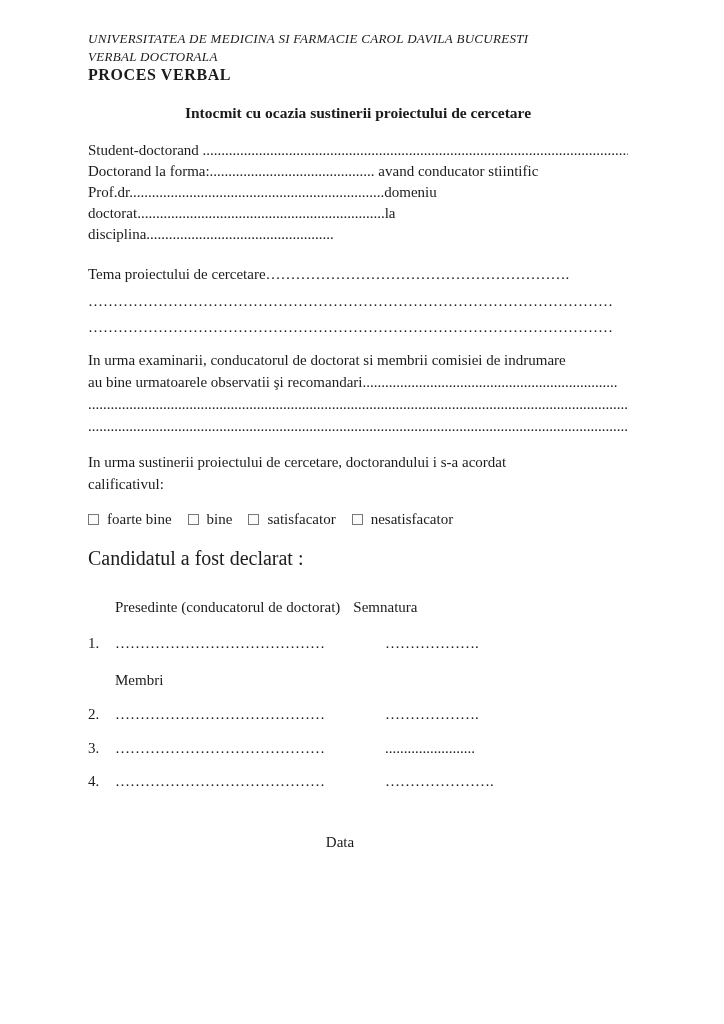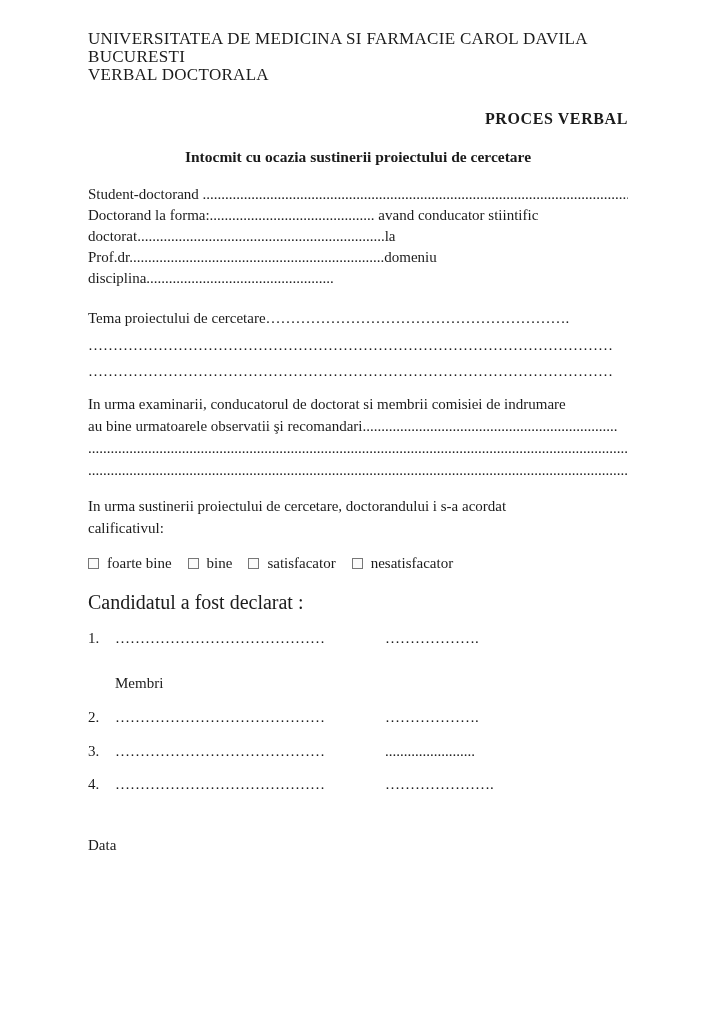--- a/index.html
+++ b/index.html
@@ -13,27 +13,27 @@
     height: 1024px;
     margin: 0 auto;
     background: #ffffff;
     box-sizing: border-box;
     padding: 30px 96px 0 88px;
     font-family: "Liberation Serif", serif;
     color: #1b1b1b;
     overflow: hidden;
   }
   .letterhead {
-    font-size: 17px;
+    font-size: 13px;
     line-height: 18px;
     letter-spacing: 0.3px;
+    font-style: italic;
   }
   .doc-title {
-    margin-top: 26px;
-    text-align: right;
+    text-align: left;
     font-weight: bold;
     font-size: 16px;
     letter-spacing: 0.6px;
   }
   .doc-subtitle {
     margin-top: 20px;
     text-align: center;
     font-weight: bold;
     font-size: 15.5px;
   }
@@ -75,27 +75,27 @@
   .sig-header .right { margin-left: 13px; }
   .sig-row {
     display: flex;
     font-size: 15px;
     line-height: 21px;
   }
   .sig-num  { width: 27px; flex: none; }
   .sig-line { width: 270px; flex: none; white-space: nowrap; overflow: hidden; }
   .sig-sig  { white-space: nowrap; }
   .row-1 { margin-top: 15px; }
-  .membri-label { margin-top: 24px; margin-left: 27px; font-size: 15px; line-height: 21px; }
+  .membri-label { margin-top: 16px; margin-left: 27px; font-size: 15px; line-height: 21px; }
   .row-2 { margin-top: 13px; }
   .row-3 { margin-top: 13px; }
   .row-4 { margin-top: 12px; }
   .data-label {
     margin-top: 42px;
-    text-align: left;
+    text-align: center;
     padding-right: 36px;
     font-size: 15px;
   }
 </style>
 </head>
 <body>
 
 <div class="page">
 
   <div class="letterhead">
@@ -103,22 +103,22 @@
     <div>VERBAL DOCTORALA</div>
   </div>
 
   <div class="doc-title">PROCES VERBAL</div>
 
   <div class="doc-subtitle">Intocmit cu ocazia sustinerii proiectului de cercetare</div>
 
   <div class="block student-block">
     <div class="line">Student-doctorand ..............................................................................................................................</div>
     <div class="line">Doctorand la forma:............................................ avand conducator stiintific</div>
+    <div class="line">Prof.dr....................................................................domeniu</div>
     <div class="line">doctorat..................................................................la</div>
-    <div class="line">Prof.dr....................................................................domeniu</div>
     <div class="line">disciplina..................................................</div>
   </div>
 
   <div class="block tema-block">
     <div class="line">Tema proiectului de cercetare…………………………………………………….</div>
     <div class="line">……………………………………………………………………………………………</div>
     <div class="line">……………………………………………………………………………………………</div>
   </div>
 
   <div class="block obs-block">
@@ -148,20 +148,24 @@
     </div>
     <div class="option">
       <span class="checkbox"></span>
       <span>nesatisfacator</span>
     </div>
   </div>
 
   <div class="declarat-intro">Candidatul a fost declarat :</div>
 
 
+  <div class="sig-header">
+    <span class="left">Presedinte (conducatorul de doctorat)</span>
+    <span class="right">Semnatura</span>
+  </div>
 
   <div class="sig-row row-1">
     <span class="sig-num">1.</span>
     <span class="sig-line">……………………………………</span>
     <span class="sig-sig">……………….</span>
   </div>
 
   <div class="membri-label">Membri</div>
 
   <div class="sig-row row-2">

